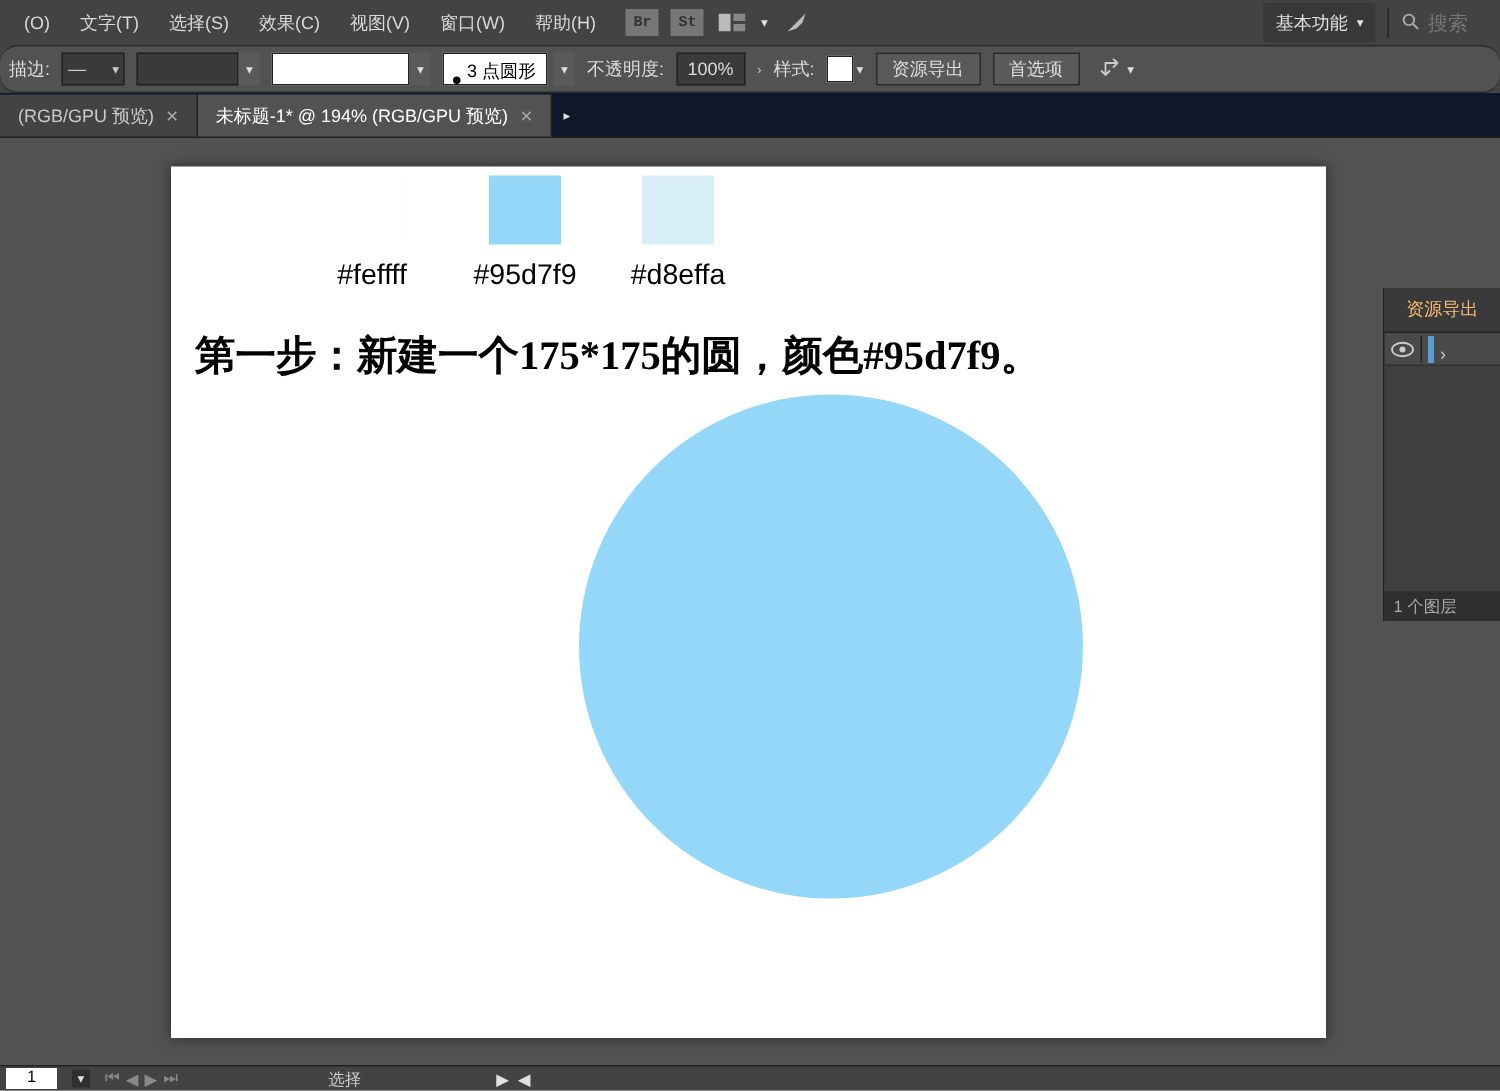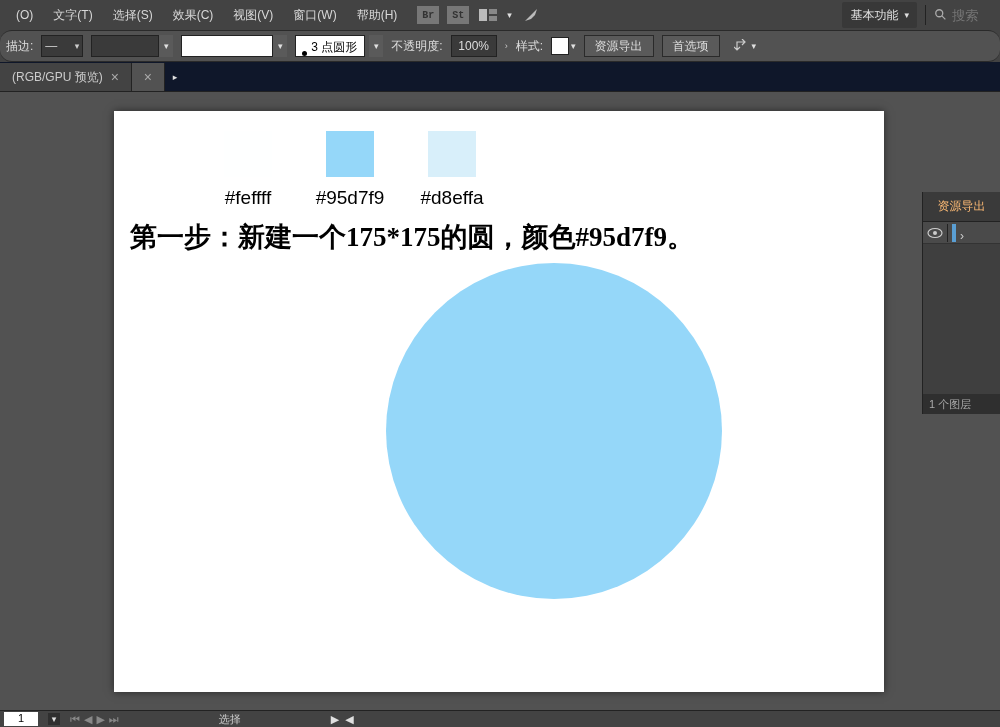--- a/index.html
+++ b/index.html
@@ -34,21 +34,21 @@
 
 .tabbar{height:30px;background:#0f172a;display:flex;align-items:flex-end;border-bottom:1px solid #222;}
 .tab{height:28px;padding:0 12px;display:flex;align-items:center;gap:8px;color:#ccc;font-size:12px;background:#434343;border-right:1px solid #222;}
 .tab.active{background:#525252;color:#fff;}
 .tab .x{color:#aaa;cursor:pointer;font-size:14px;}
 .tab-arrow{width:20px;height:28px;display:flex;align-items:center;justify-content:center;}
 
 
 .workspace{position:absolute;left:0;right:0;top:92px;bottom:17px;background:#525252;}
 .canvas{position:absolute;left:114px;top:19px;width:770px;height:581px;background:#fff;box-shadow:0 0 8px rgba(0,0,0,.5);}
-.swatch-row{position:absolute;top:20px;left:100px;display:flex;gap:34px;}
+.swatch-row{position:absolute;top:6px;left:100px;display:flex;gap:34px;}
 .swatch-item{display:flex;flex-direction:column;align-items:center;gap:10px;width:68px;}
 .swatch-sq{width:48px;height:46px;}
 .swatch-txt{color:#000;font-size:19px;font-family:Arial,sans-serif;}
 .step-text{position:absolute;top:108px;left:16px;font-size:27px;font-weight:bold;color:#000;font-family:"SimSun","宋体",serif;}
 .big-circle{position:absolute;top:152px;left:272px;width:336px;height:336px;border-radius:50%;}
 
 
 .rpanel{position:absolute;right:0;top:100px;width:78px;background:#4a4a4a;border-left:1px solid #222;}
 .rpanel-tab{height:30px;background:#3a3a3a;display:flex;align-items:center;justify-content:center;font-size:12px;color:#fdba74;border-bottom:1px solid #222;}
 .layer-row{height:22px;display:flex;align-items:center;padding:0 4px;gap:4px;border-bottom:1px solid #333;}
@@ -155,20 +155,21 @@
     <span class="chev">▾</span>
   </div>
 </div>
 
 <div class="tabbar">
   <div class="tab">
     <span>(RGB/GPU 预览)</span>
     <span class="x">×</span>
   </div>
   <div class="tab active">
+    <span>未标题-1* @ 194% (RGB/GPU 预览)</span>
     <span class="x">×</span>
   </div>
   <div class="tab-arrow">
       <span class="chev">▸</span>
     </div>
 </div>
 
 <div class="workspace">
   <div class="canvas">
     <div class="swatch-row">

